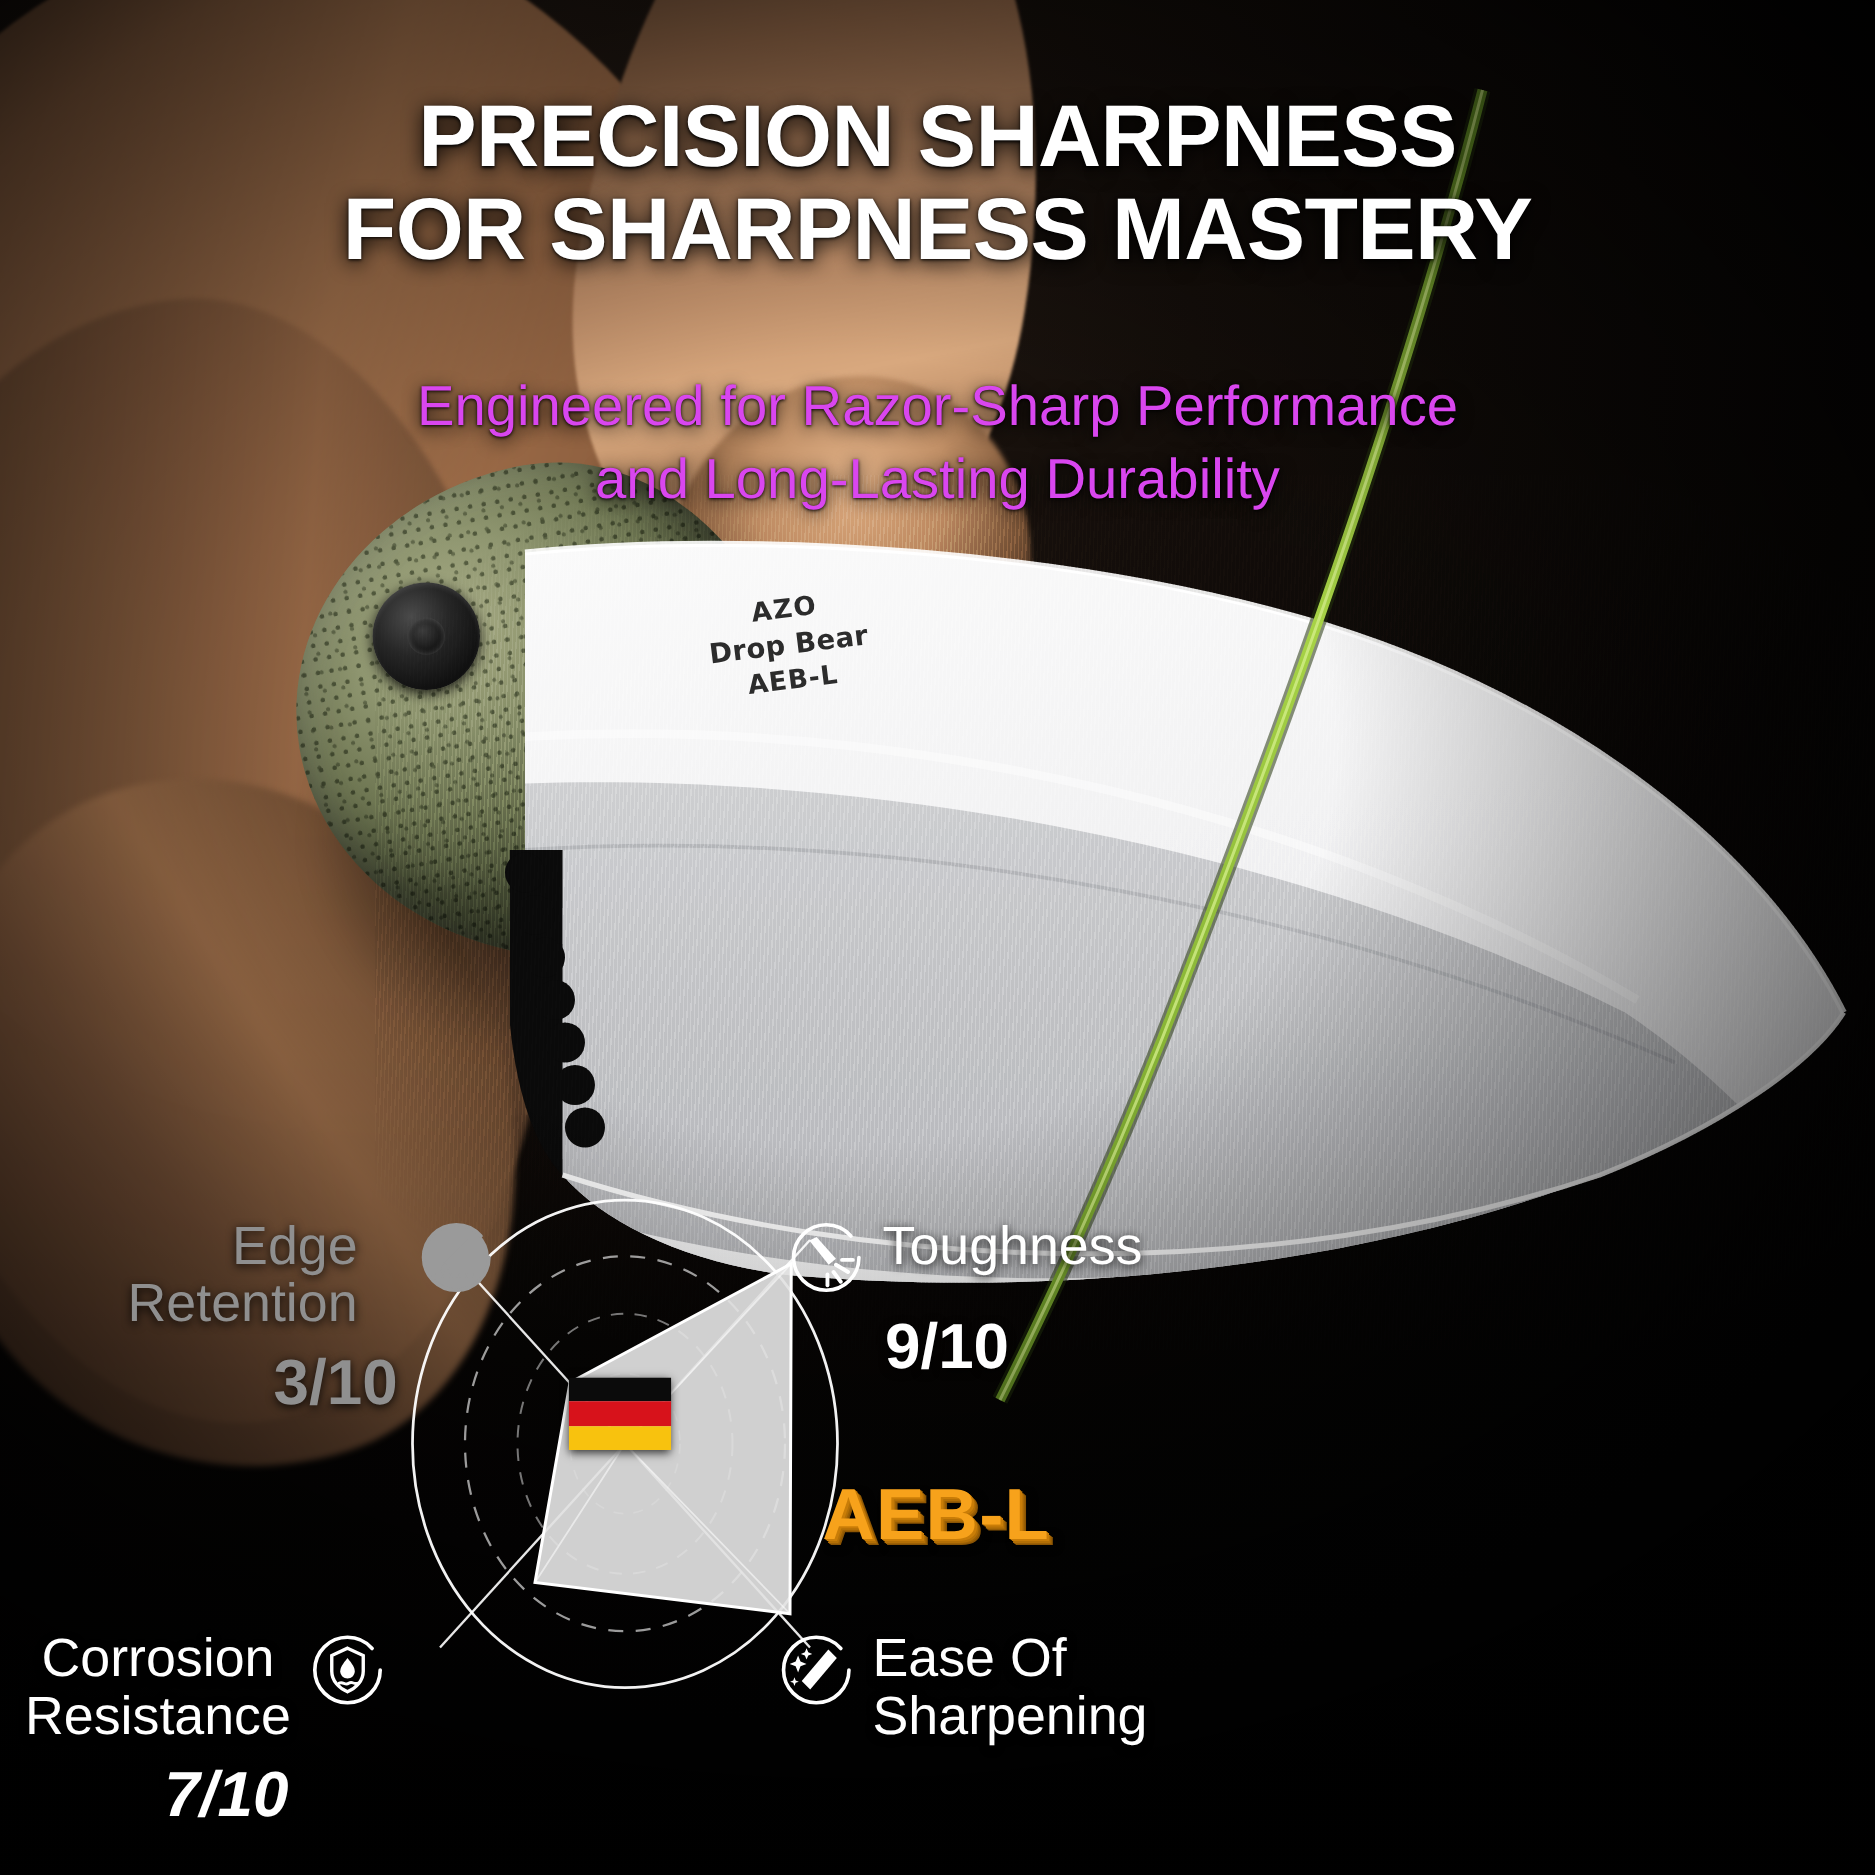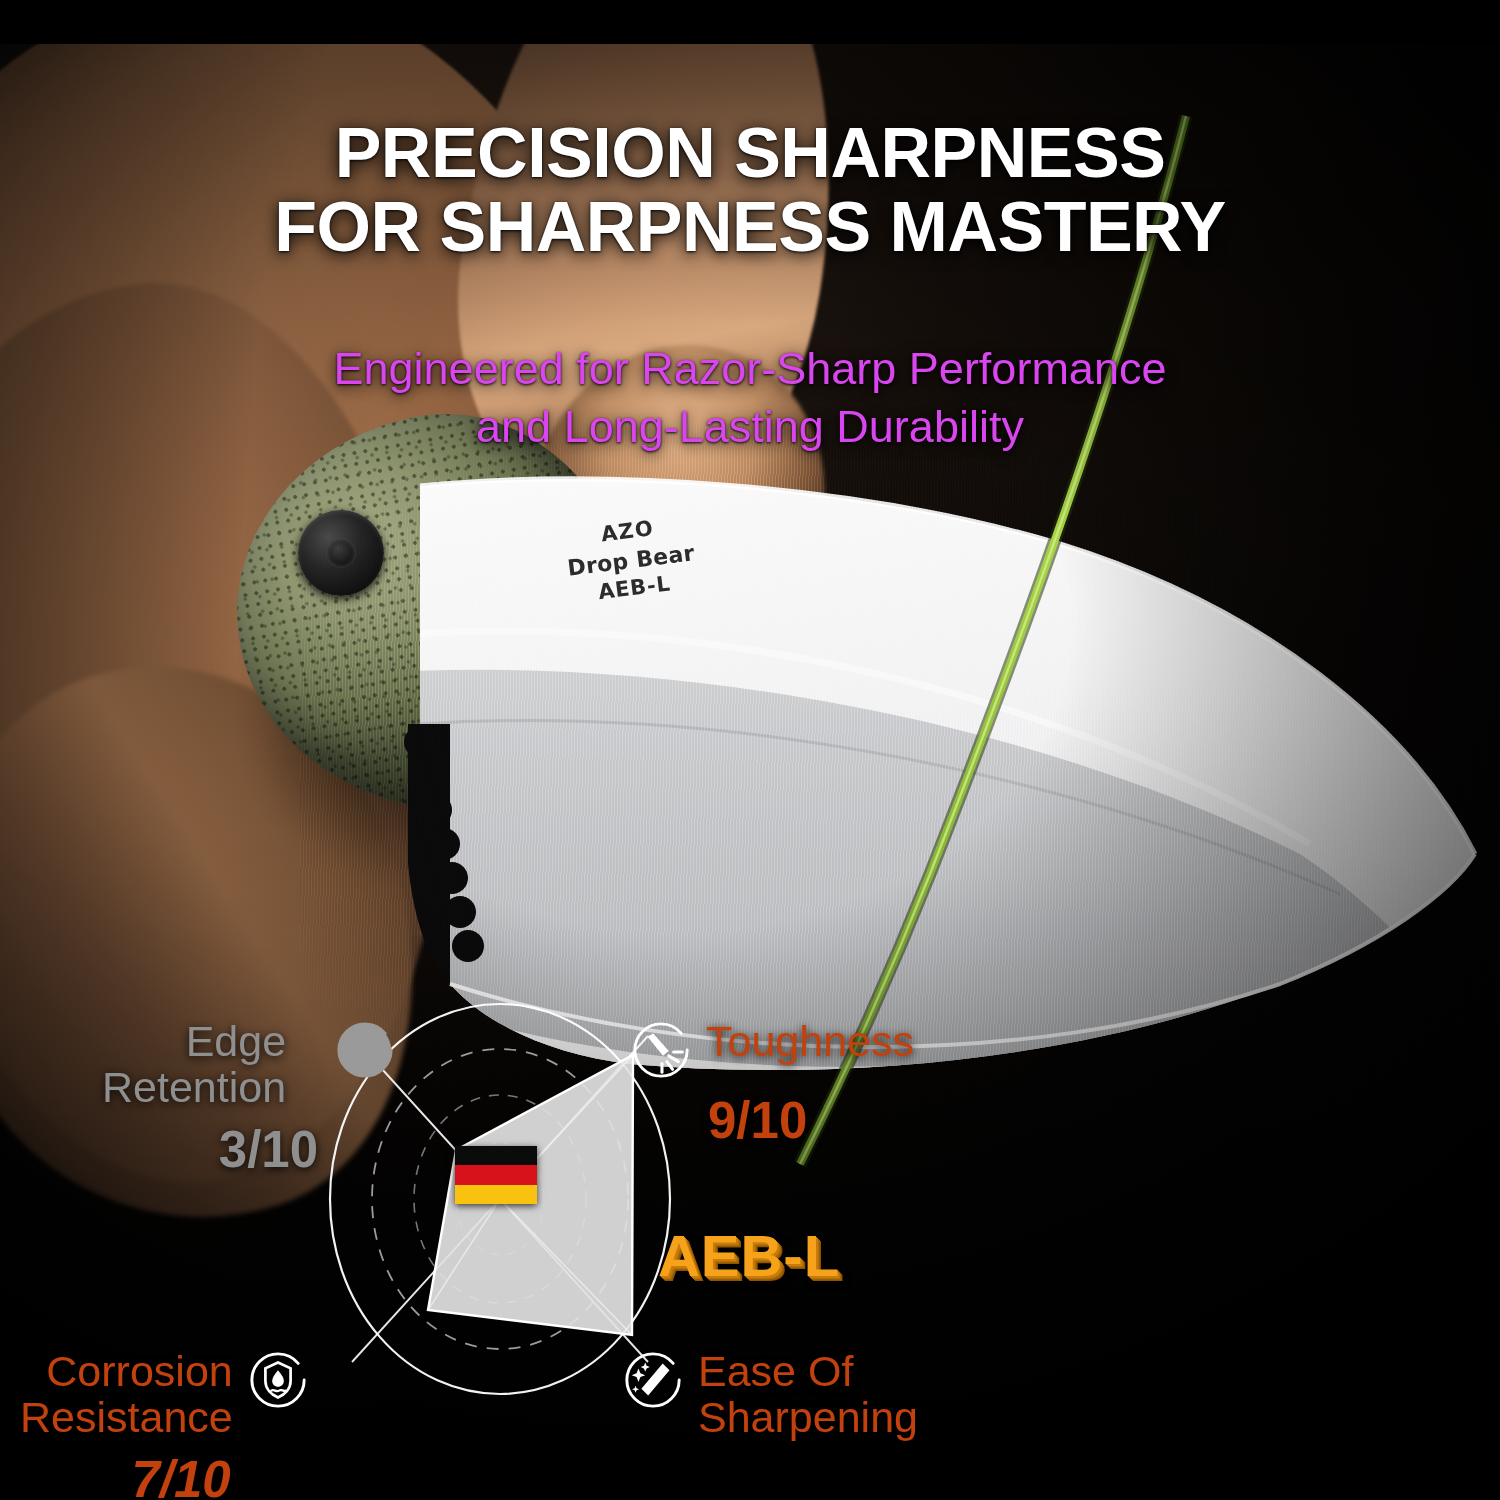--- a/index.html
+++ b/index.html
@@ -3,21 +3,21 @@
 <meta charset="utf-8">
 <style>
   * { margin:0; padding:0; box-sizing:border-box; }
   html,body { background:#000; }
   body {
     width:1500px; height:1500px;
     font-family:"Liberation Sans", sans-serif;
     overflow:hidden; position:relative;
   }
 
-  #stage { position:absolute; inset:0; background:#050505; overflow:hidden;margin-top:44px; }
+  #stage { position:absolute; inset:0; background:#050505; overflow:hidden; }
 
   
   .photo { position:absolute; inset:0; overflow:hidden; }
 
   
   .bg-dark {
     position:absolute; inset:0;
     background:
       radial-gradient(120% 80% at 18% 18%, #2a1f18 0%, #140e0a 38%, #070504 68%, #020202 100%),
       #020202;
@@ -159,34 +159,34 @@
   .steel-name span { display:inline-block; margin-left:-2px; }
 
   
   .stat { position:absolute; }
   .stat .row { display:flex; align-items:flex-start; gap:14px; }
   .stat .lbl { font-size:43px; line-height:1.06; font-weight:400; white-space:pre-line; }
   .stat .val { font-size:51px; font-weight:700; line-height:1.1; margin-top:12px; }
   .stat .ico { flex:0 0 auto; width:62px; height:62px; }
   .stat .ico svg { width:62px; height:62px; display:block; }
 
-  .stat.light .lbl, .stat.light .val { color:#c2410c; text-shadow:0 2px 8px rgba(0,0,0,.9); }
+  .stat.light .lbl, .stat.light .val { color:#ffffff; text-shadow:0 2px 8px rgba(0,0,0,.9); }
   .stat.dim  .lbl, .stat.dim  .val { color:#8f8f8f; text-shadow:0 2px 8px rgba(0,0,0,.9); }
   .stat.dim .ico svg { stroke:#9a9a9a; fill:#9a9a9a; }
 
   
   #stat-edge        { left:102px; top:45px;  text-align:right; }
   #stat-edge .row   { justify-content:flex-end;gap:48px; }
   #stat-edge .val   { text-align:right; padding-right:78px; }
 
   #stat-tough       { left:630px; top:45px;  text-align:left; }
   #stat-tough .val  { text-align:left; padding-left:78px; }
 
   #stat-corr        { left:20px;  top:375px; text-align:right; }
-  #stat-corr .row   { justify-content:flex-end; }
+  #stat-corr .row   { justify-content:flex-end;text-align:center; }
   #stat-corr .val   { text-align:right; padding-right:78px;font-style:italic; }
 
   #stat-ease        { left:622px; top:375px; text-align:left; }
   #stat-ease .val   { text-align:left; padding-left:78px; }
 </style>
 </head>
 <body>
 
 <div id="stage">
 

